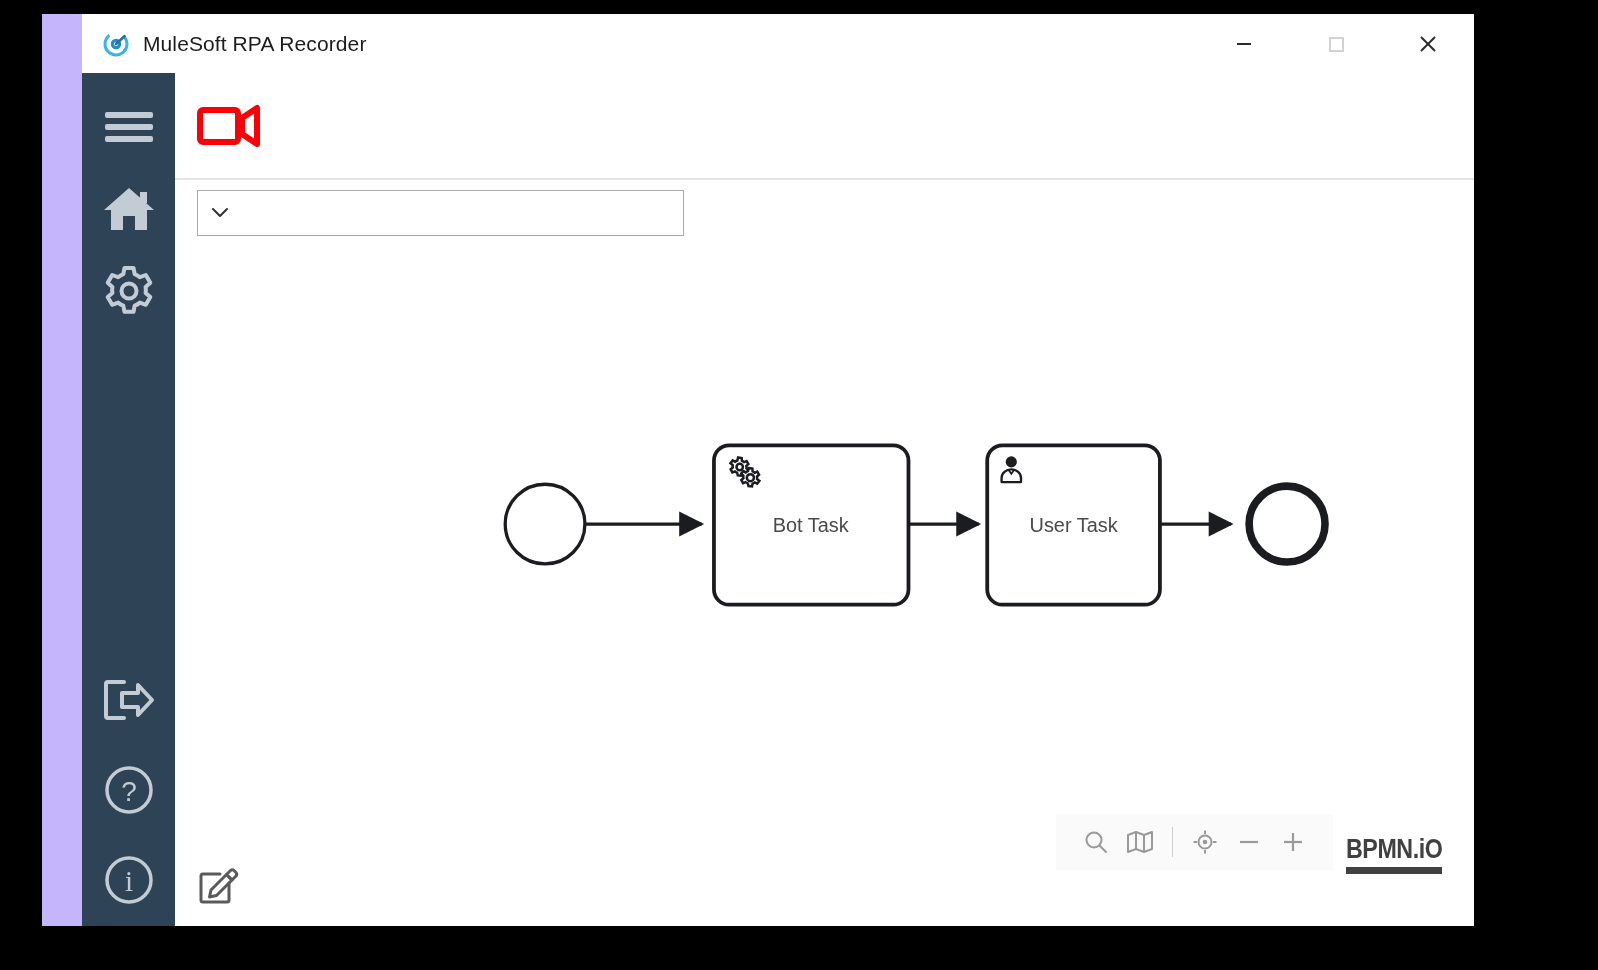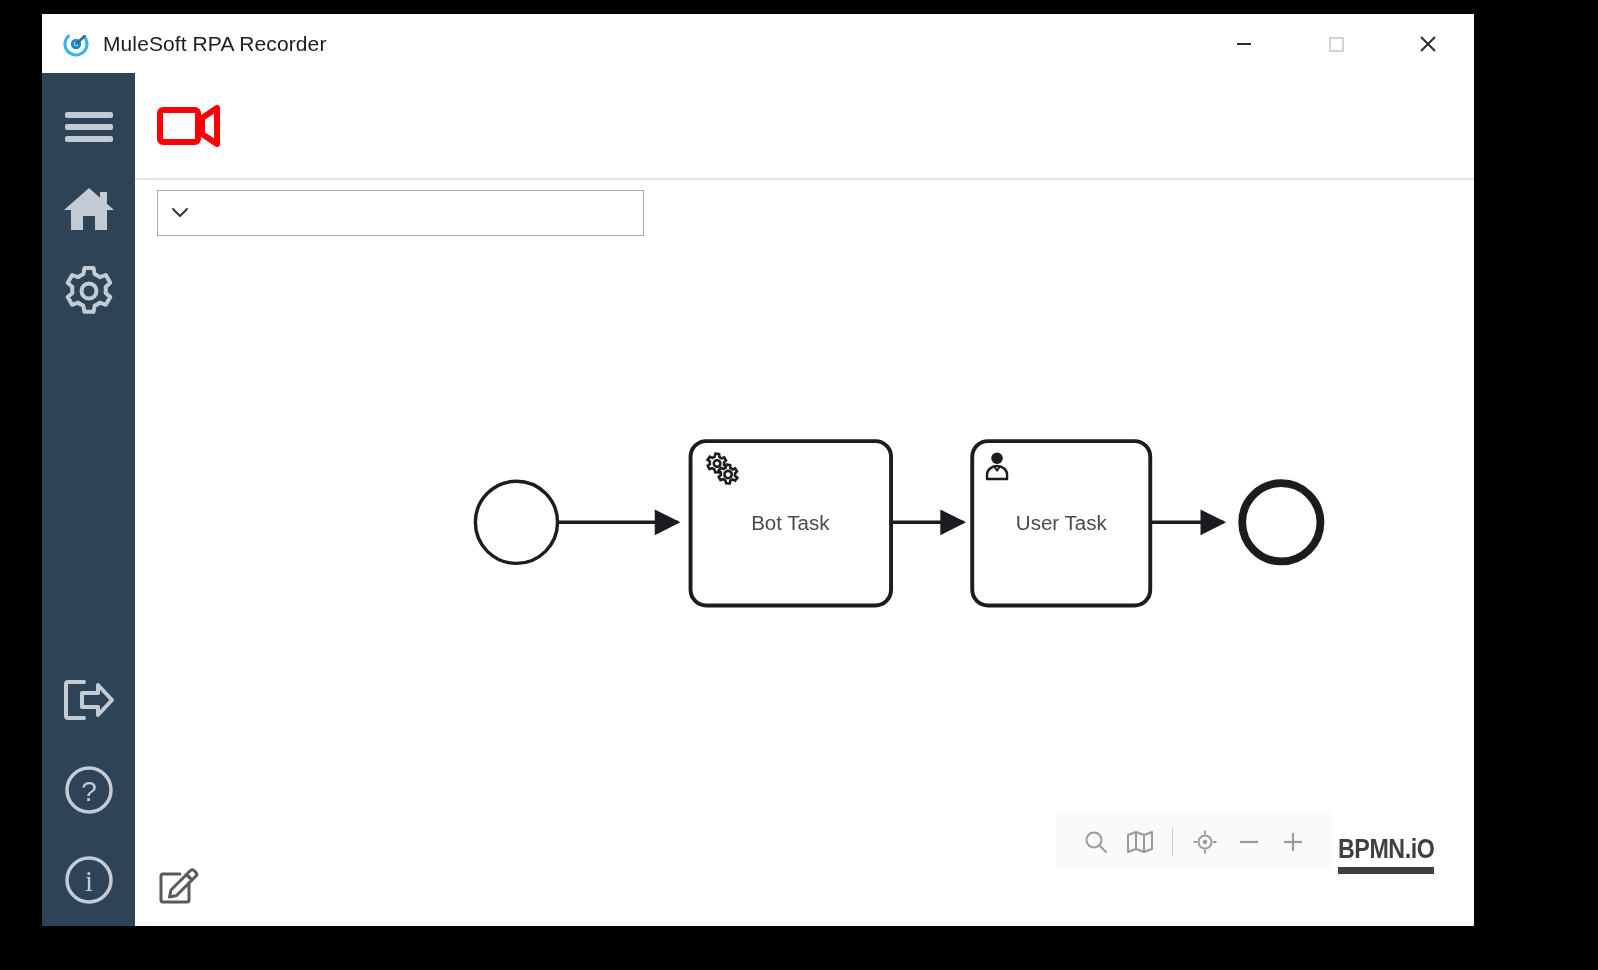--- a/index.html
+++ b/index.html
@@ -10,24 +10,25 @@
     background: #000000;
     font-family: "Liberation Sans", sans-serif;
     overflow: hidden;
   }
 
   
   .app-window {
     position: absolute;
     left: 42px; top: 14px;
     width: 1432px; height: 912px;
-    background: #f9a8d4;
+    background: #c4b5fd;
     display: flex;
     flex-direction: column;
     overflow: hidden;
+    padding-left: 40px;
   }
 
   
   .titlebar {
     height: 59px;
     flex: 0 0 59px;
     background: #ffffff;
     display: flex;
     align-items: center;
     position: relative;
@@ -184,21 +185,21 @@
   .pal-divider {
     width: 1px;
     height: 30px;
     background: #cfcfcf;
     margin: 0 10px;
   }
 
   
   .bpmnio-logo {
     position: absolute;
-    right: 24px;
+    right: 16px;
     bottom: 52px;
     display: flex;
     flex-direction: column;
     align-items: stretch;
     cursor: pointer;
   }
   .bpmnio-text {
     font-family: "Liberation Sans", sans-serif;
     font-weight: bold;
     font-size: 27px;

